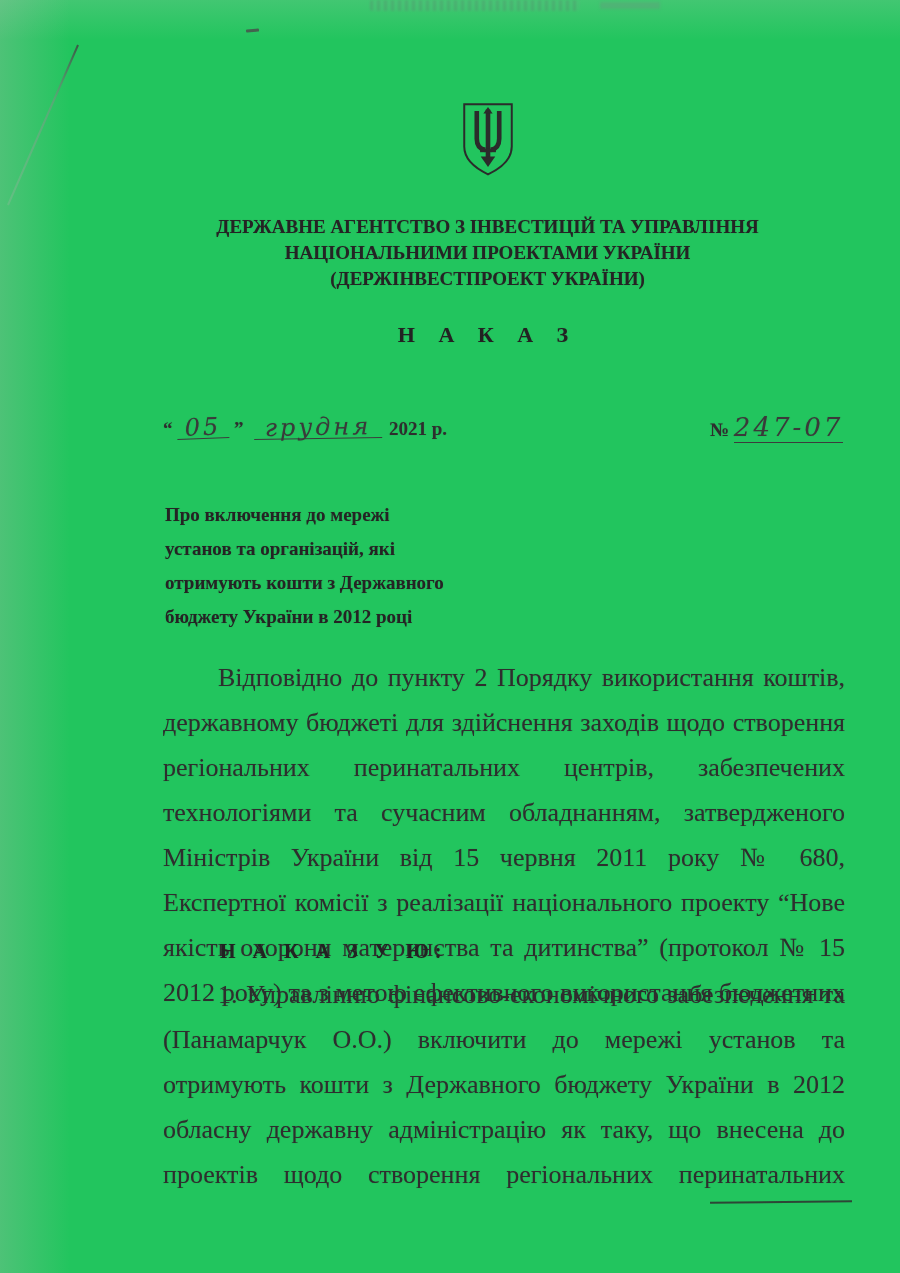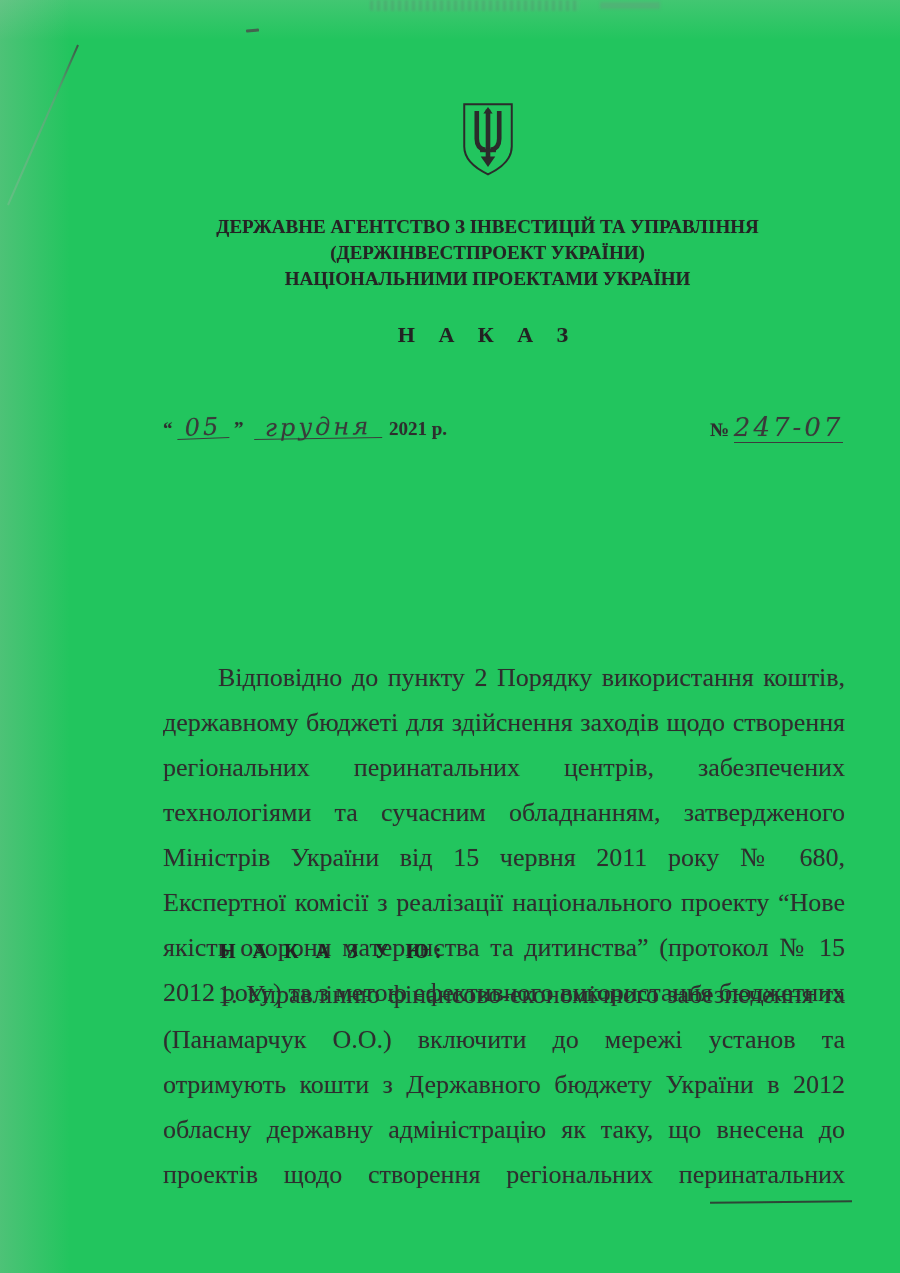--- a/index.html
+++ b/index.html
@@ -109,41 +109,47 @@
     <path d="M33 16 V58 Q33 73 46 75" fill="none" stroke="#2b2b2b" stroke-width="7"></path>
     <path d="M67 16 V58 Q67 73 54 75" fill="none" stroke="#2b2b2b" stroke-width="7"></path>
     <path d="M50 14 V86" fill="none" stroke="#2b2b2b" stroke-width="7"></path>
     <path d="M50 10 L43 20 H57 Z" fill="#2b2b2b"></path>
     <path d="M38 76 H62" stroke="#2b2b2b" stroke-width="5"></path>
     <path d="M50 101 L39 85 H61 Z" fill="#2b2b2b"></path>
   </svg>
 
   <div class="centered agency txt">
     <div>ДЕРЖАВНЕ АГЕНТСТВО З ІНВЕСТИЦІЙ ТА УПРАВЛІННЯ</div>
+    <div>НАЦІОНАЛЬНИМИ ПРОЕКТАМИ УКРАЇНИ</div>
     <div>(ДЕРЖІНВЕСТПРОЕКТ УКРАЇНИ)</div>
-    <div>НАЦІОНАЛЬНИМИ ПРОЕКТАМИ УКРАЇНИ</div>
   </div>
 
   <div class="centered doc-title txt">Н А К А З</div>
 
 
   <div class="date-row">
     <div class="date-left txt">
       <span>“</span>
       <span class="u-line day-slot hand">05</span>
       <span>”</span>
       <span class="u-line month-slot hand">грудня</span>
       <span>2021 р.</span>
     </div>
     <div class="num-block txt">
       <span>№</span>
       <span class="hand num-slot">247-07</span>
     </div>
   </div>
 
+  <div class="subject txt">
+    <div>Про включення до мережі</div>
+    <div>установ та організацій, які</div>
+    <div>отримують кошти з Державного</div>
+    <div>бюджету України в 2012 році</div>
+  </div>
 
   <div class="para p-intro txt">
     <div class="ln j indent">Відповідно до пункту 2 Порядку використання коштів, передбачених у</div>
     <div class="ln j">державному бюджеті для здійснення заходів щодо створення мережі</div>
     <div class="ln j">регіональних перинатальних центрів, забезпечених інноваційними</div>
     <div class="ln j">технологіями та сучасним обладнанням, затвердженого постановою Кабінету</div>
     <div class="ln j">Міністрів України від 15 червня 2011 року № 680, враховуючи пропозиції</div>
     <div class="ln j">Експертної комісії з реалізації національного проекту “Нове життя” - нова</div>
     <div class="ln j">якість охорони материнства  та дитинства” (протокол № 15 від 39 жовтня</div>
     <div class="ln j last">2012 року) та з метою ефективного використання бюджетних коштів</div>

